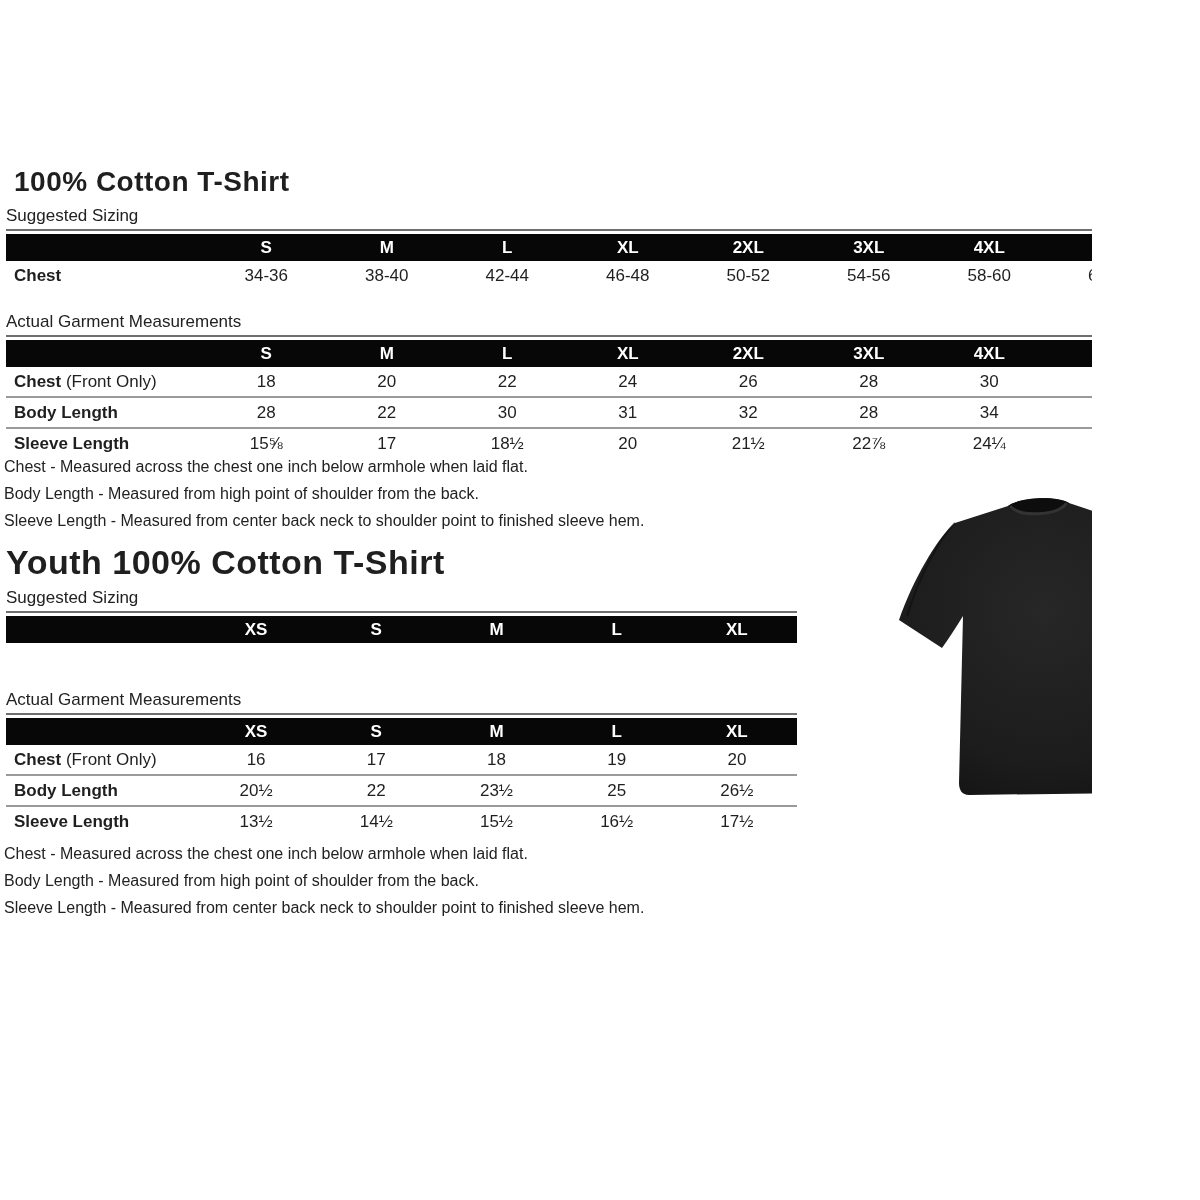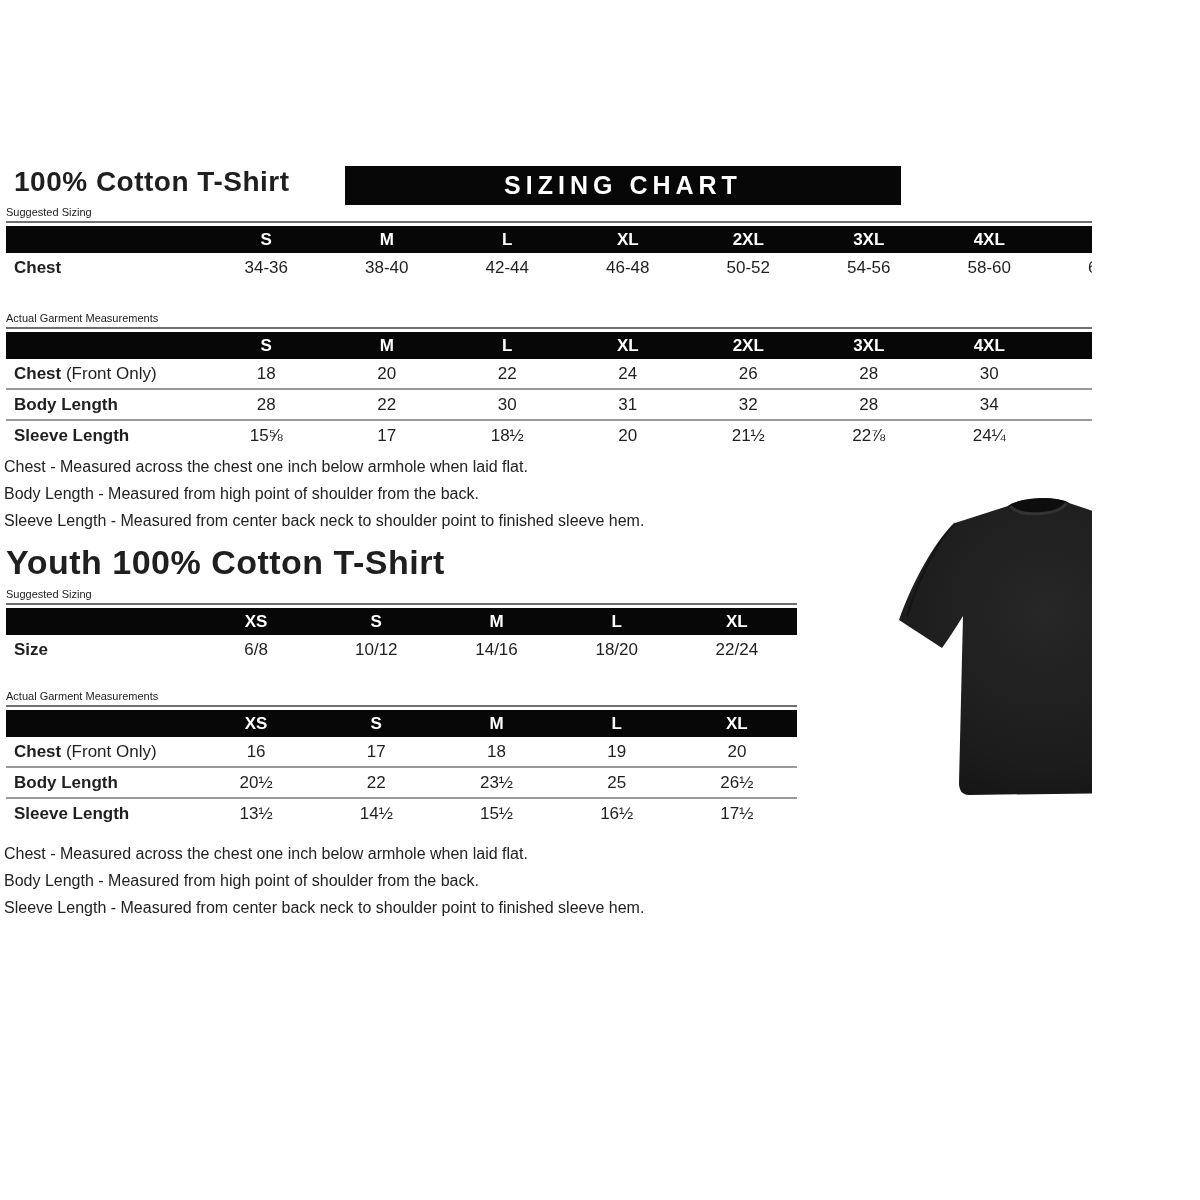--- a/index.html
+++ b/index.html
@@ -15,21 +15,21 @@
     position:absolute; left:6px; top:543px; font-size:34px; font-weight:700;
     letter-spacing:0.5px;
   }
   .banner {
     position:absolute; left:345px; top:166px; width:556px; height:39px;
     background:#070707; color:#ffffff; font-size:25px; font-weight:700;
     letter-spacing:5px; display:flex; align-items:center; justify-content:center;
   }
   .tblock { position:absolute; }
   .caption {
-    font-size:11px; padding-bottom:3px; border-bottom:2px solid #6e6e6e;
+    font-size:17px; padding-bottom:3px; border-bottom:2px solid #6e6e6e;
     margin-bottom:3px; color:#222;
   }
   .trow { display:grid; align-items:center; }
   .thead { background:#070707; color:#ffffff; height:27px; }
   .thead .cell { font-weight:700; }
   .tdata { height:29px; }
   .tdata.sep { border-top:2px solid #9a9a9a; }
   .cell { text-align:center; font-size:17px; white-space:nowrap; }
   .cell.label { text-align:left; padding-left:8px; }
   .cell.label b { font-weight:700; }
@@ -37,21 +37,20 @@
   .note { font-size:16px; line-height:27px; color:#222; }
   .tshirt { position:absolute; left:890px; top:490px; width:310px; height:320px; }
 </style>
 </head>
 <body>
 
 <div class="page">
 
   <div class="title">100% Cotton T-Shirt</div>
 
-  <div class="banner">SIZING CHART</div>
 
   <div class="tblock" style="left:6px; top:206px; width:1164px;">
     <div class="caption">Suggested Sizing</div>
     <div class="tgrid">
         <div class="trow thead" style="grid-template-columns: 200px repeat(8, 1fr);">
           <div class="cell label"></div>
           <div class="cell">S</div>
           <div class="cell">M</div>
           <div class="cell">L</div>
           <div class="cell">XL</div>
@@ -135,28 +134,20 @@
   <div class="tblock" style="left:6px; top:588px; width:791px;">
     <div class="caption">Suggested Sizing</div>
     <div class="tgrid">
         <div class="trow thead" style="grid-template-columns: 190px repeat(5, 1fr);">
           <div class="cell label"></div>
           <div class="cell">XS</div>
           <div class="cell">S</div>
           <div class="cell">M</div>
           <div class="cell">L</div>
           <div class="cell">XL</div>
-        </div>
-        <div class="trow tdata" style="grid-template-columns: 190px repeat(5, 1fr);">
-          <div class="cell label"><b>Size</b></div>
-          <div class="cell">6/8</div>
-          <div class="cell">10/12</div>
-          <div class="cell">14/16</div>
-          <div class="cell">18/20</div>
-          <div class="cell">22/24</div>
         </div>
       </div>
   </div>
 
   <div class="tblock" style="left:6px; top:690px; width:791px;">
     <div class="caption">Actual Garment Measurements</div>
     <div class="tgrid">
         <div class="trow thead" style="grid-template-columns: 190px repeat(5, 1fr);">
           <div class="cell label"></div>
           <div class="cell">XS</div>

